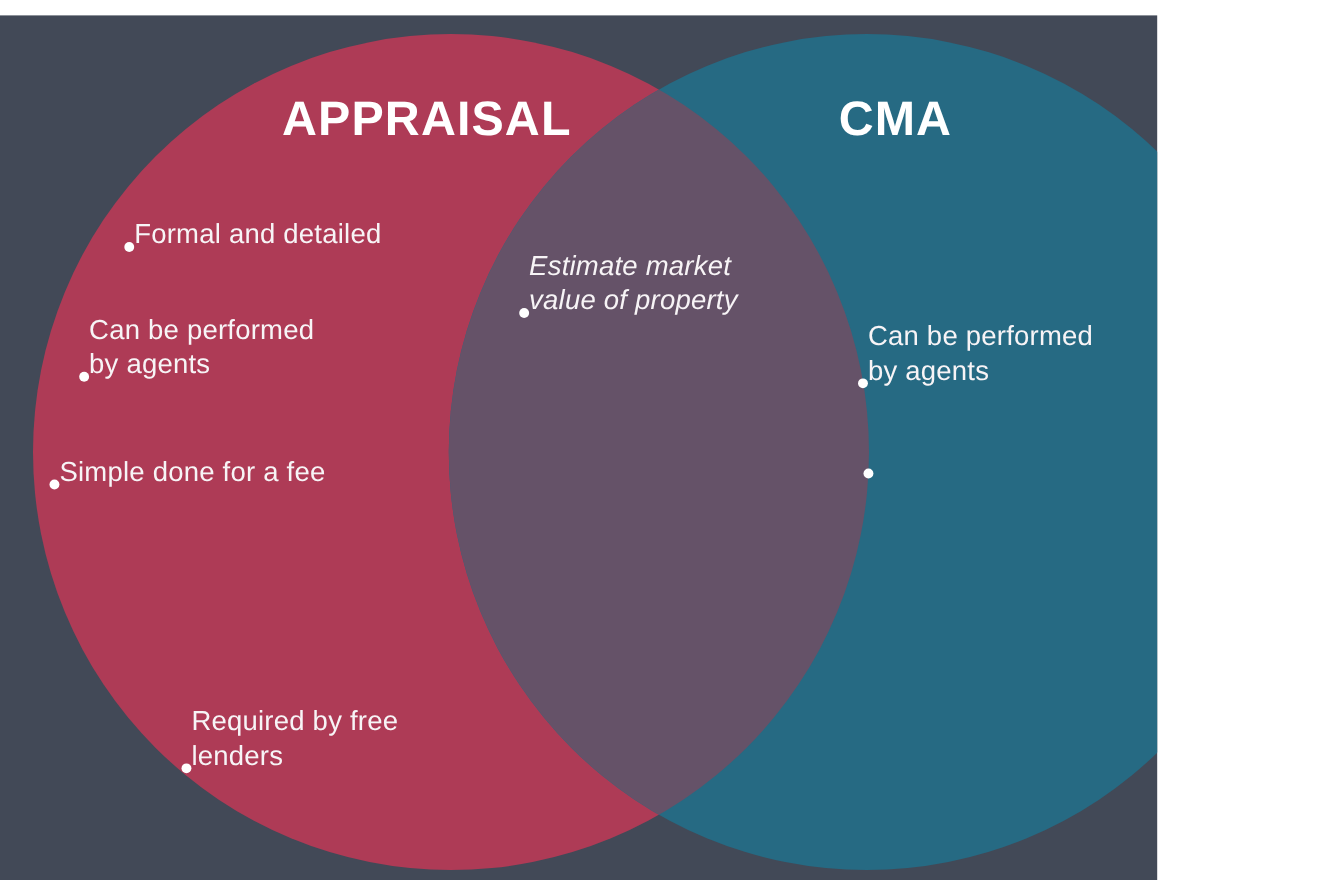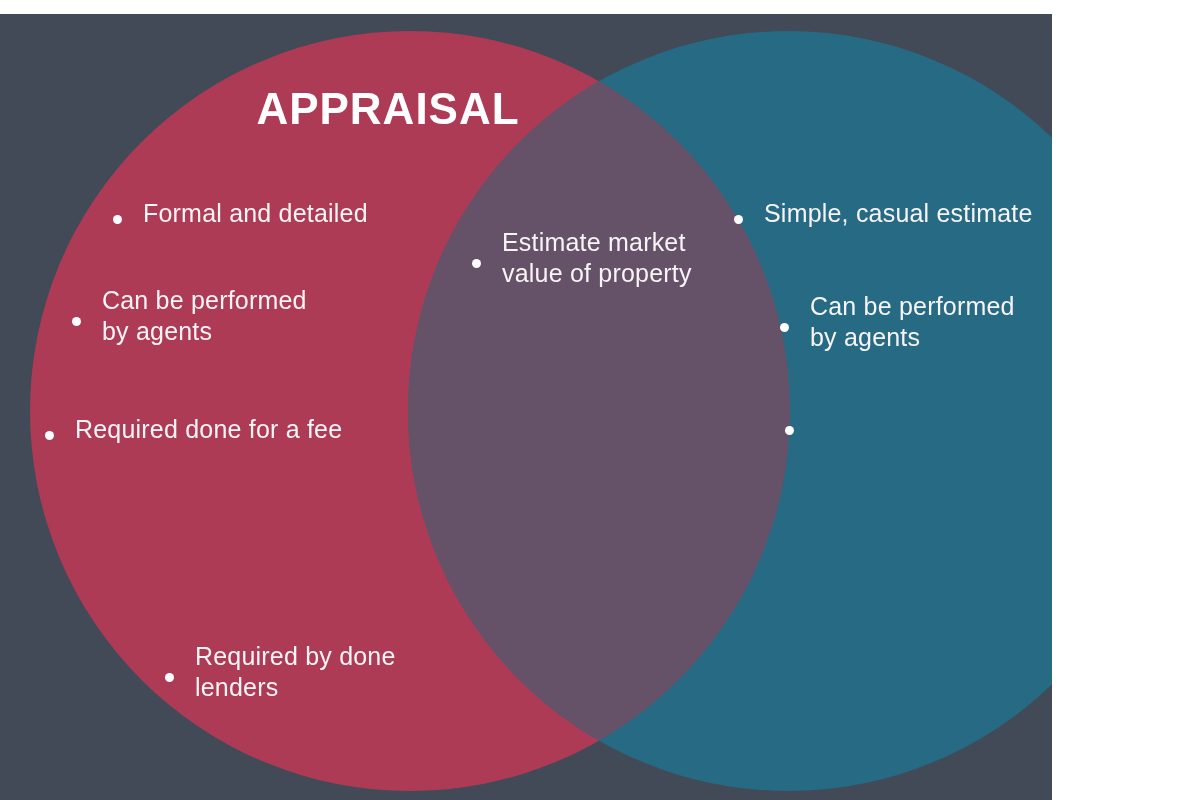--- a/index.html
+++ b/index.html
@@ -31,22 +31,21 @@
     transform: translateX(-50%);
     color: var(--title-text, #ffffff);
     font-size: 44px;
     font-weight: bold;
     letter-spacing: 1px;
     white-space: nowrap;
   }
   .item {
     position: absolute;
     display: flex;
-    align-items: center;
-    gap: 21px;
+    align-items: flex-end;
     color: var(--body-text, #f7f4f6);
     font-size: 25px;
     line-height: 31px;
     letter-spacing: 0.2px;
   }
   .dot {
     flex: 0 0 auto;
     width: 9px;
     height: 9px;
     margin-top: 11px;
@@ -67,50 +66,47 @@
       <clipPath id="clipLeft">
         <circle cx="410" cy="397" r="380"></circle>
       </clipPath>
     </defs>
     <circle class="c-left" cx="410" cy="397" r="380"></circle>
     <circle class="c-right" cx="788" cy="397" r="380"></circle>
     <circle class="c-overlap" cx="788" cy="397" r="380" clip-path="url(#clipLeft)"></circle>
   </svg>
 
   <div class="title" style="left:388px; top:70px;">APPRAISAL</div>
+  <div class="title" style="left:814px; top:70px;">CMA</div>
 
   <div class="item" style="left:113px; top:184px;">
     <span class="dot"></span>
     <span class="txt">Formal and detailed</span>
   </div>
   <div class="item" style="left:72px; top:271px;">
     <span class="dot"></span>
     <span class="txt">Can be performed
 by agents</span>
   </div>
   <div class="item" style="left:45px; top:400px;">
     <span class="dot"></span>
-    <span class="txt">Required done for a fee</span>
+    <span class="txt">Simple done for a fee</span>
   </div>
   <div class="item" style="left:165px; top:627px;">
     <span class="dot"></span>
-    <span class="txt">Required by done
+    <span class="txt">Required by free
 lenders</span>
   </div>
 
-  <div class="item" style="left:472px; top:213px;">
+  <div class="item" style="left:472px; top:213px;font-style:italic;">
     <span class="dot"></span>
     <span class="txt">Estimate market
 value of property</span>
   </div>
 
-  <div class="item" style="left:734px; top:184px;">
-    <span class="dot"></span>
-    <span class="txt">Simple, casual estimate</span>
-  </div>
   <div class="item" style="left:780px; top:277px;">
     <span class="dot"></span>
     <span class="txt">Can be performed
 by agents</span>
   </div>
   <div class="item" style="left:785px; top:401px;">
     <span class="dot"></span>
   </div>
 
 </div>

